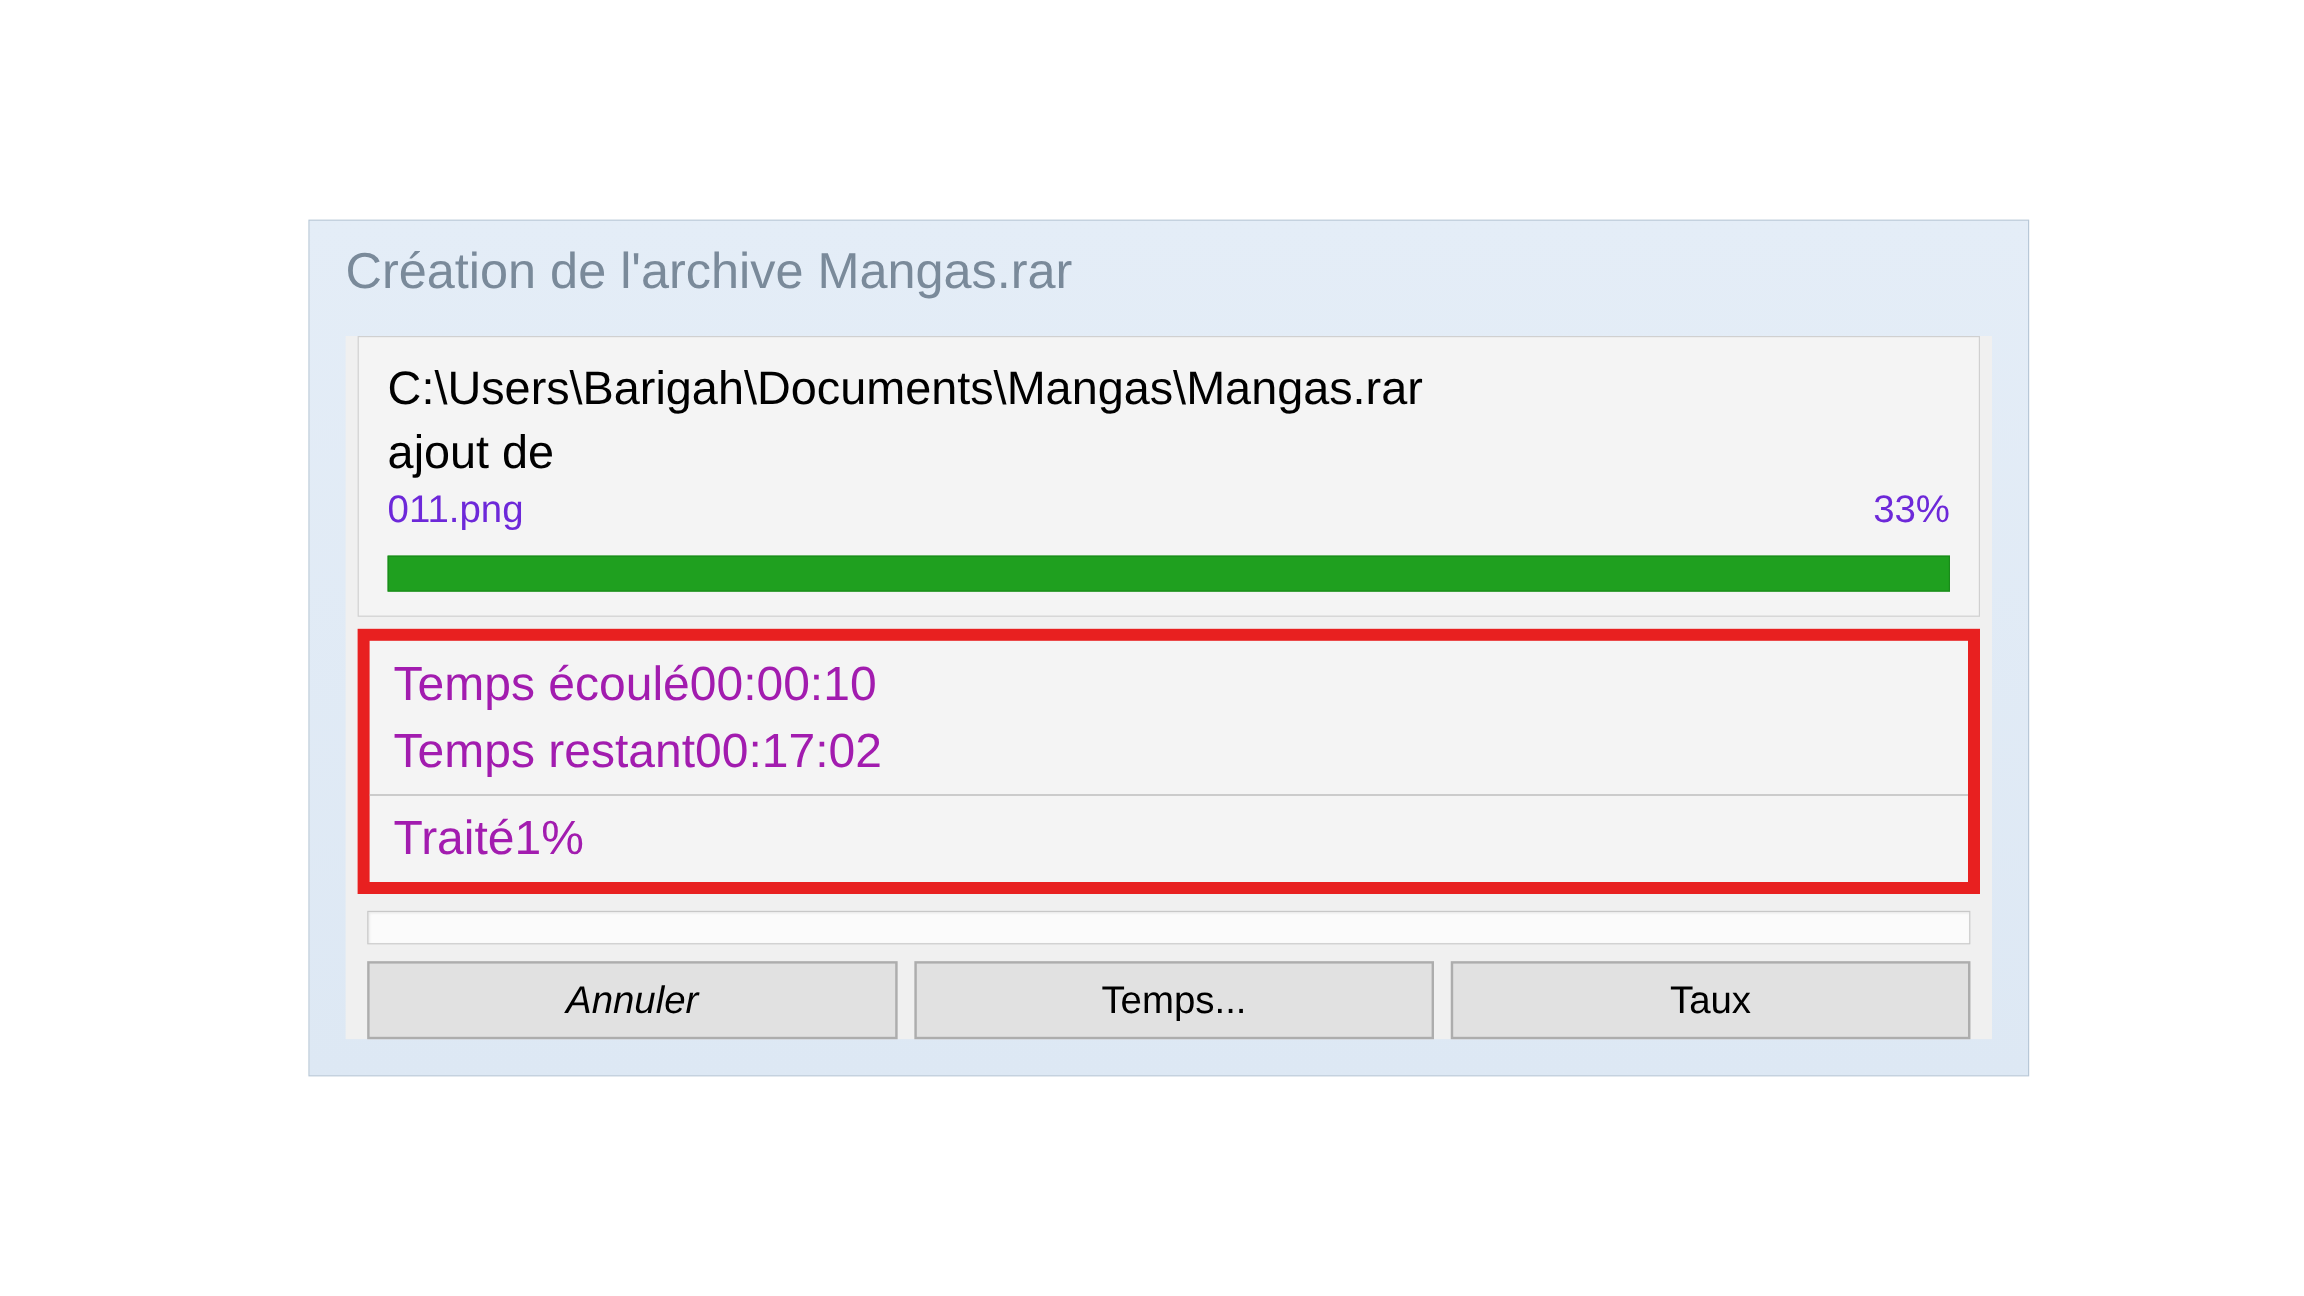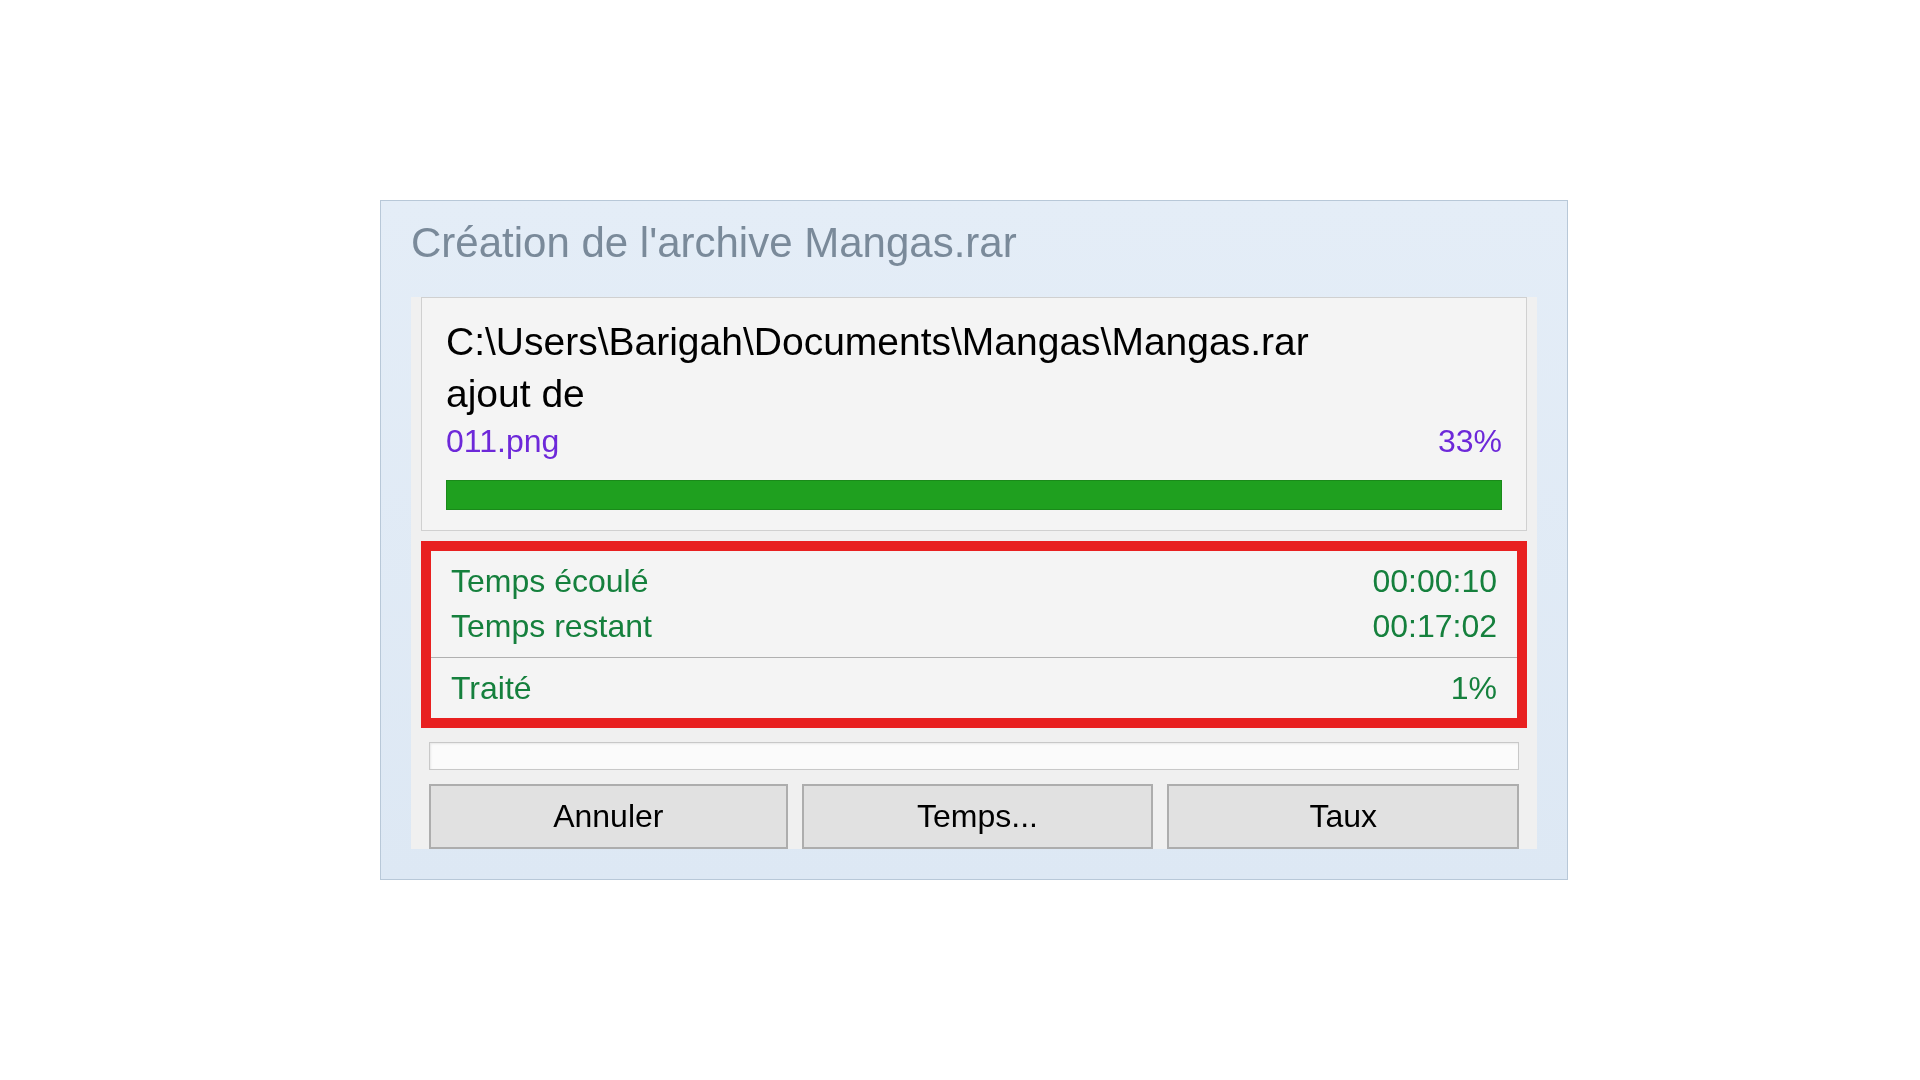--- a/index.html
+++ b/index.html
@@ -10,21 +10,21 @@
     body {
       font-family: 'Segoe UI', Tahoma, sans-serif;
       background: #ffffff;
       width: 1920px;
       height: 1080px;
       display: flex;
       align-items: center;
       justify-content: center;
     }
     .dialog-container {
-      width: 1188px;
+      width: 1434px;
       background: linear-gradient(to bottom, #e4edf7 0%, #dde8f4 100%);
       border: 1px solid #b8c8d8;
       padding: 0;
       margin-left: 28px;
     }
     .title-bar {
       padding: 18px 30px 20px 30px;
       color: #7a8a9a;
       font-size: 42px;
       font-weight: 400;
@@ -65,23 +65,22 @@
       background: #f4f4f4;
     }
     .stats-section {
       padding: 8px 20px;
     }
     .stats-section:first-child {
       border-bottom: 1px solid #b0b0b0;
     }
     .stat-row {
       display: flex;
-      justify-content: space-between;
-      font-size: 32px;
-      color: #15803d;
+      font-size: 40px;
+      color: #a21caf;
       line-height: 1.4;
     }
     .second-progress {
       margin: 14px 18px 14px 18px;
       height: 28px;
       background: #fbfbfb;
       border: 1px solid #c8c8c8;
       box-shadow: inset 1px 1px 2px rgba(0,0,0,0.08);
     }
     .button-row {
@@ -107,20 +106,21 @@
       padding: 10px 0;
     }
     .btn-half {
       flex: 1;
     }
     .btn-quarter {
       flex: 1;
     }
     .btn-row2-left {
       flex: 1.02;
+      font-style: italic;
     }
   </style>
 </head>
 <body>
 
 <div class="dialog-container">
   <div class="title-bar">Création de l'archive Mangas.rar</div>
 
   <div class="content-area">
 

